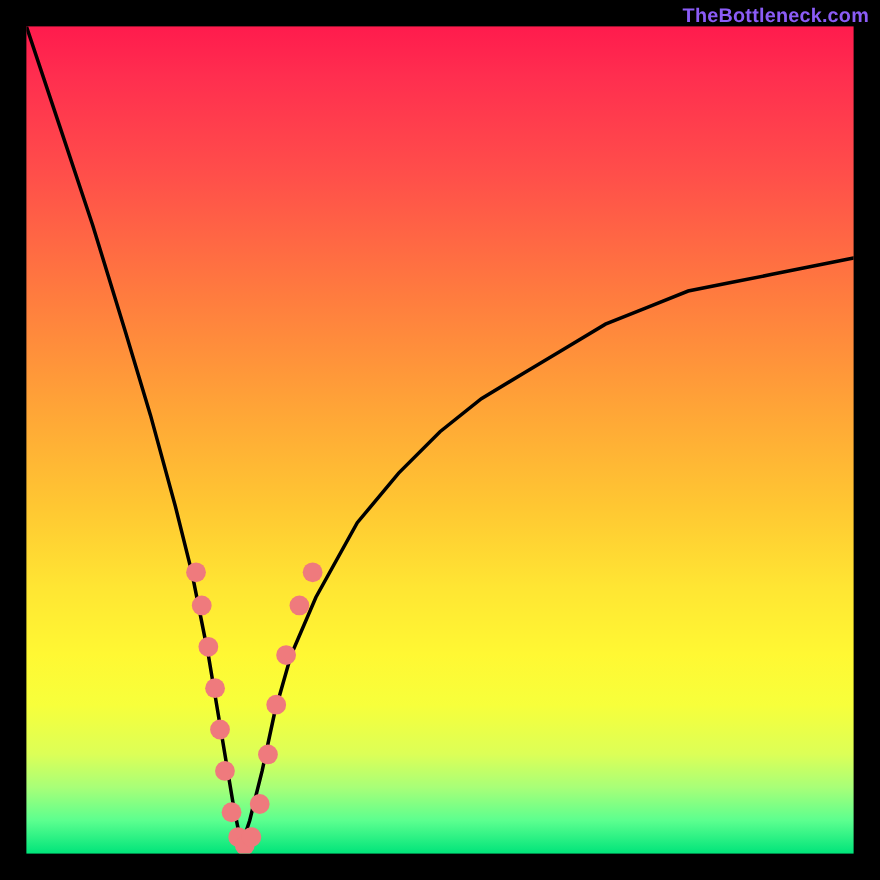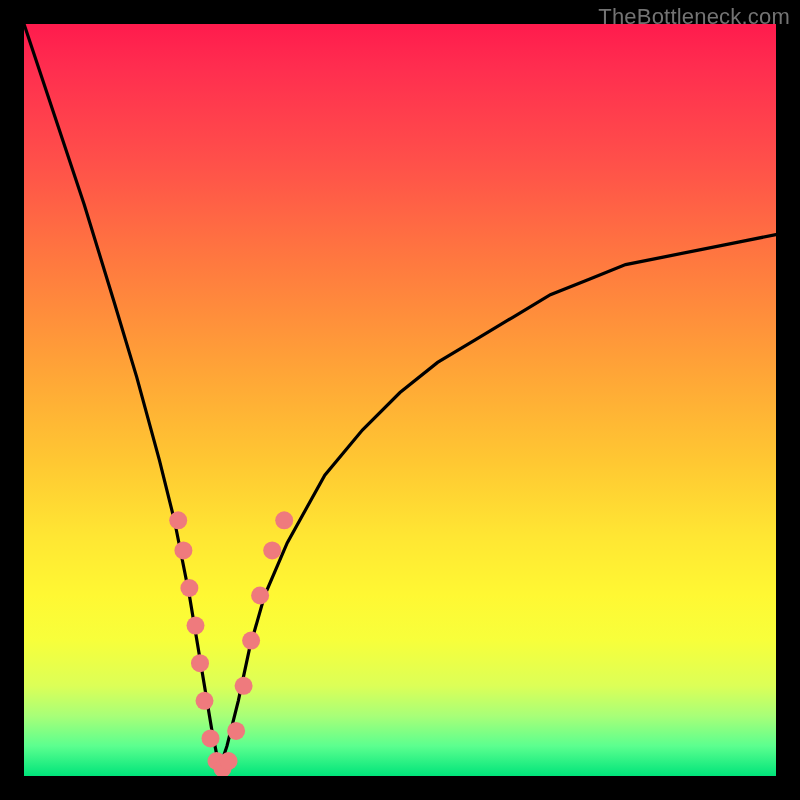--- a/index.html
+++ b/index.html
@@ -30,24 +30,24 @@
       #dcff57 88%,
       #a8ff78 92%,
       #5cff8f 96%,
       #00e47a 100%
     );
   }
   .watermark {
     position: absolute;
     top: 4px;
     right: 10px;
-    color: #737373;
-    font-size: 22px;
+    color: #8b5cf6;
+    font-size: 18px;
     letter-spacing: 0.2px;
-    font-weight: 400;
+    font-weight: 700;
   }
   svg.curve {
     position: absolute;
     left: 0;
     top: 0;
   }
 </style>
 </head>
 <body>
 

